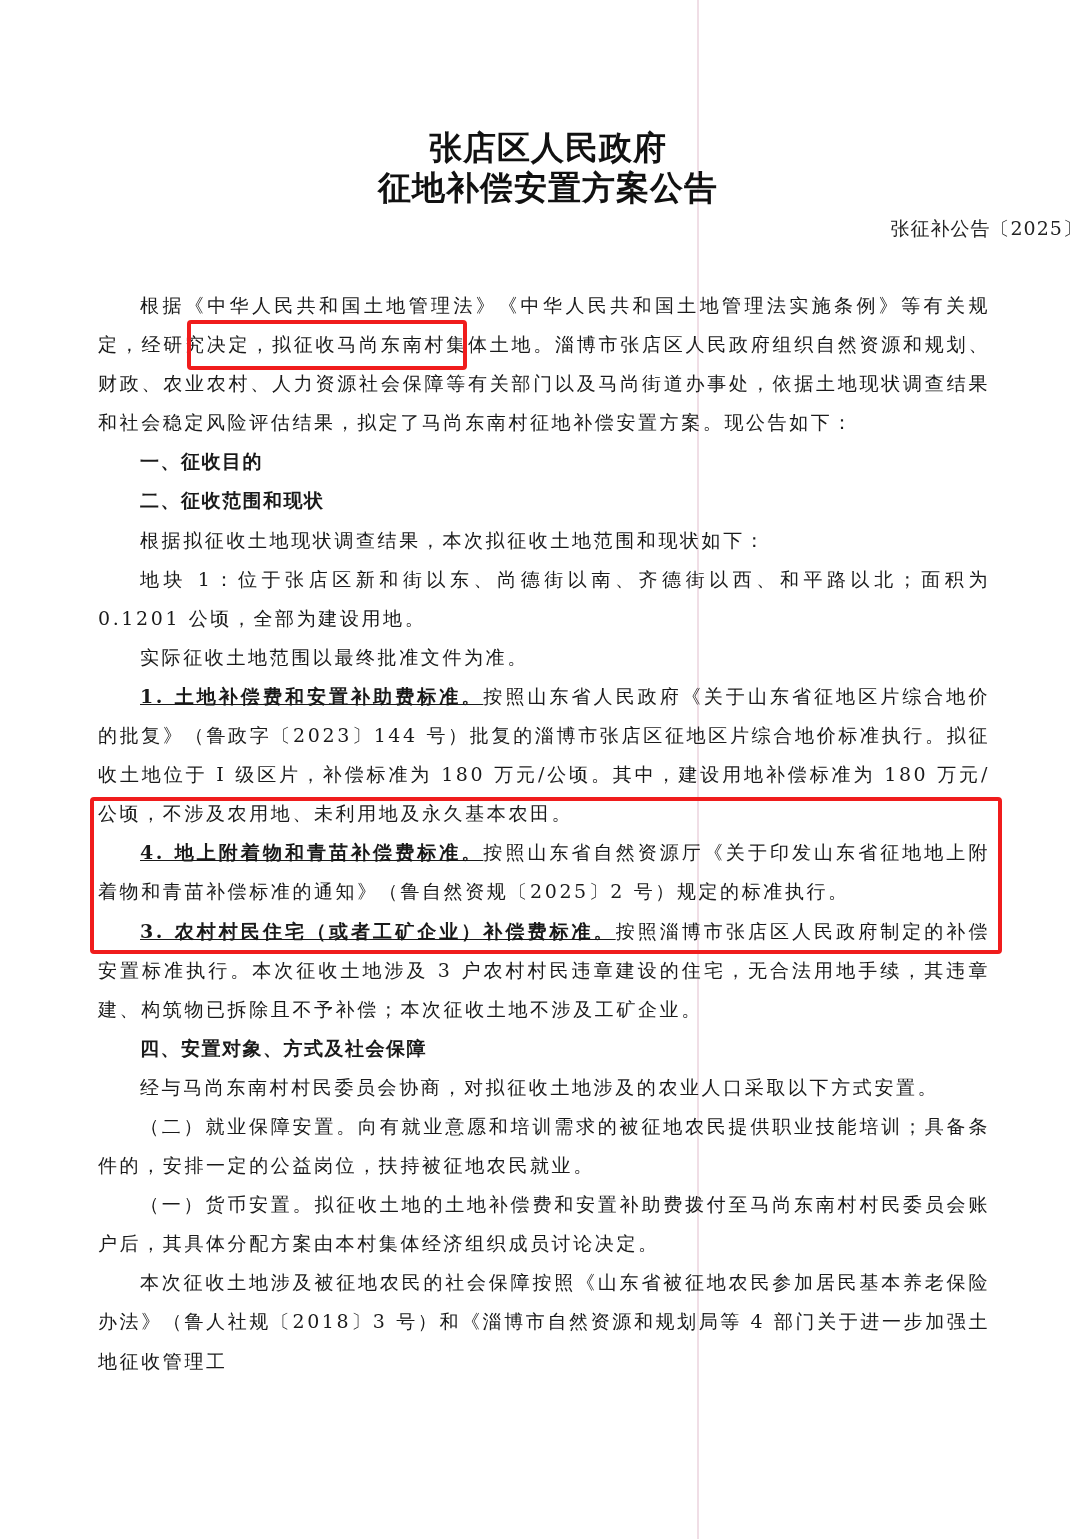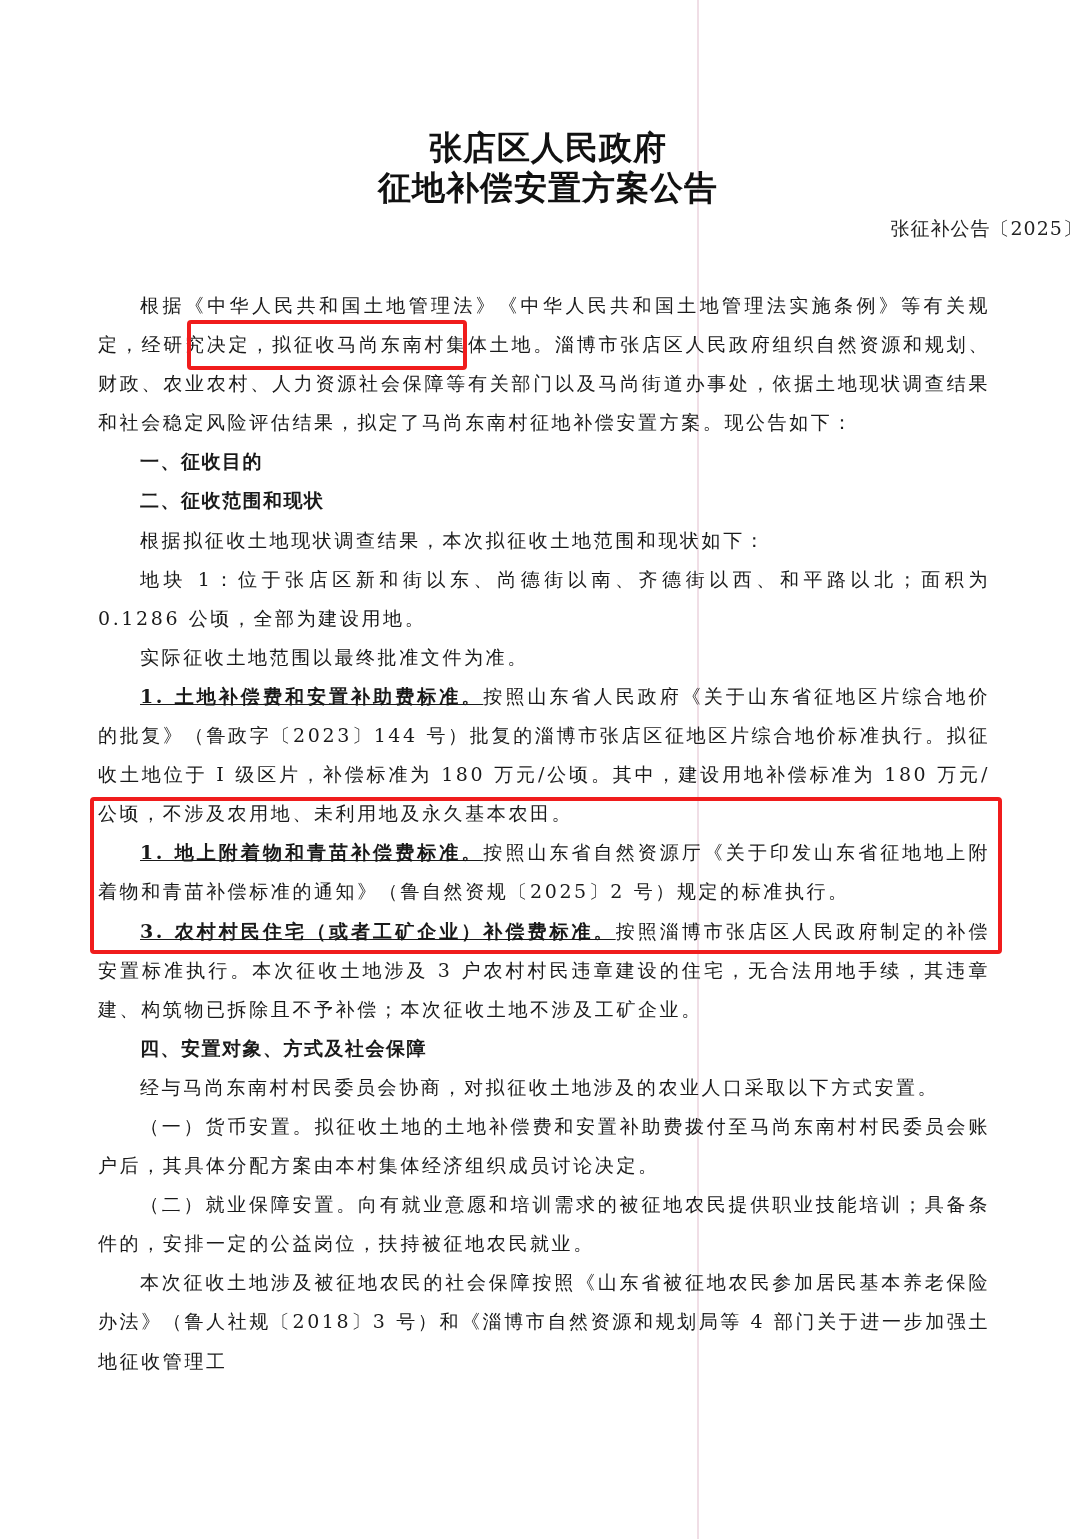--- a/index.html
+++ b/index.html
@@ -50,34 +50,34 @@
 
 <div class="body">
   <p class="indent">
     <span>根据《中华人民共和国土地管理法》《中华人民共和国土地管理法实施条例》等有关规定，经研究决定，</span><span>拟征收马尚东南村集体土地。</span><span>淄博市张店区人民政府组织自然资源和规划、财政、农业农村、人力资源社会保障等有关部门以及马尚街道办事处，依据土地现状调查结果和社会稳定风险评估结果，拟定了马尚东南村征地补偿安置方案。现公告如下：</span>
   </p>
 
   <p class="indent heading">一、征收目的</p>
 
   <p class="indent heading">二、征收范围和现状</p>
   <p class="indent">根据拟征收土地现状调查结果，本次拟征收土地范围和现状如下：</p>
-  <p class="indent">地块 1：位于张店区新和街以东、尚德街以南、齐德街以西、和平路以北；面积为 0.1286 公顷，全部为建设用地。</p>
+  <p class="indent">地块 1：位于张店区新和街以东、尚德街以南、齐德街以西、和平路以北；面积为 0.1201 公顷，全部为建设用地。</p>
   <p class="indent">实际征收土地范围以最终批准文件为准。</p>
 
   <p class="indent">
     <span class="bold">1. 土地补偿费和安置补助费标准。</span><span>按照山东省人民政府《关于山东省征地区片综合地价的批复》（鲁政字〔2023〕144 号）批复的淄博市张店区征地区片综合地价标准执行。拟征收土地位于 I 级区片，补偿标准为 180 万元/公顷。其中，建设用地补偿标准为 180 万元/公顷，不涉及农用地、未利用地及永久基本农田。</span>
   </p>
   <p class="indent">
-    <span class="bold">1. 地上附着物和青苗补偿费标准。</span><span>按照山东省自然资源厅《关于印发山东省征地地上附着物和青苗补偿标准的通知》（鲁自然资规〔2025〕2 号）规定的标准执行。</span>
+    <span class="bold">4. 地上附着物和青苗补偿费标准。</span><span>按照山东省自然资源厅《关于印发山东省征地地上附着物和青苗补偿标准的通知》（鲁自然资规〔2025〕2 号）规定的标准执行。</span>
   </p>
   <p class="indent">
     <span class="bold">3. 农村村民住宅（或者工矿企业）补偿费标准。</span><span>按照淄博市张店区人民政府制定的补偿安置标准执行。本次征收土地涉及 3 户农村村民违章建设的住宅，无合法用地手续，其违章建、构筑物已拆除且不予补偿；本次征收土地不涉及工矿企业。</span>
   </p>
 
   <p class="indent heading">四、安置对象、方式及社会保障</p>
   <p class="indent">经与马尚东南村村民委员会协商，对拟征收土地涉及的农业人口采取以下方式安置。</p>
+  <p class="indent">（二）就业保障安置。向有就业意愿和培训需求的被征地农民提供职业技能培训；具备条件的，安排一定的公益岗位，扶持被征地农民就业。</p>
   <p class="indent">（一）货币安置。拟征收土地的土地补偿费和安置补助费拨付至马尚东南村村民委员会账户后，其具体分配方案由本村集体经济组织成员讨论决定。</p>
-  <p class="indent">（二）就业保障安置。向有就业意愿和培训需求的被征地农民提供职业技能培训；具备条件的，安排一定的公益岗位，扶持被征地农民就业。</p>
   <p class="indent">本次征收土地涉及被征地农民的社会保障按照《山东省被征地农民参加居民基本养老保险办法》（鲁人社规〔2018〕3 号）和《淄博市自然资源和规划局等 4 部门关于进一步加强土地征收管理工</p>
 </div>
 
 <div class="hl-box" style="left:187px; top:320px; width:280px; height:50px;"></div>
 <div class="hl-box" style="left:90px; top:797px; width:912px; height:157px;"></div>
 
 </body></html>

